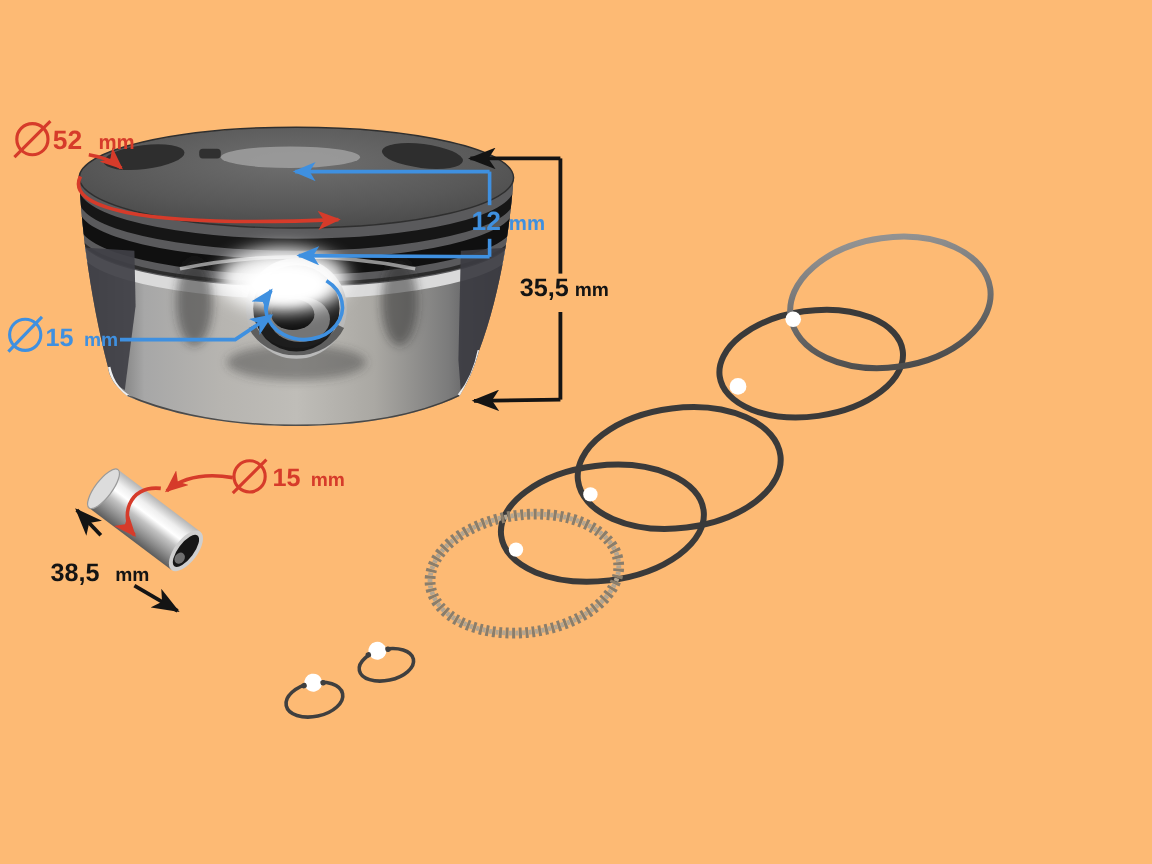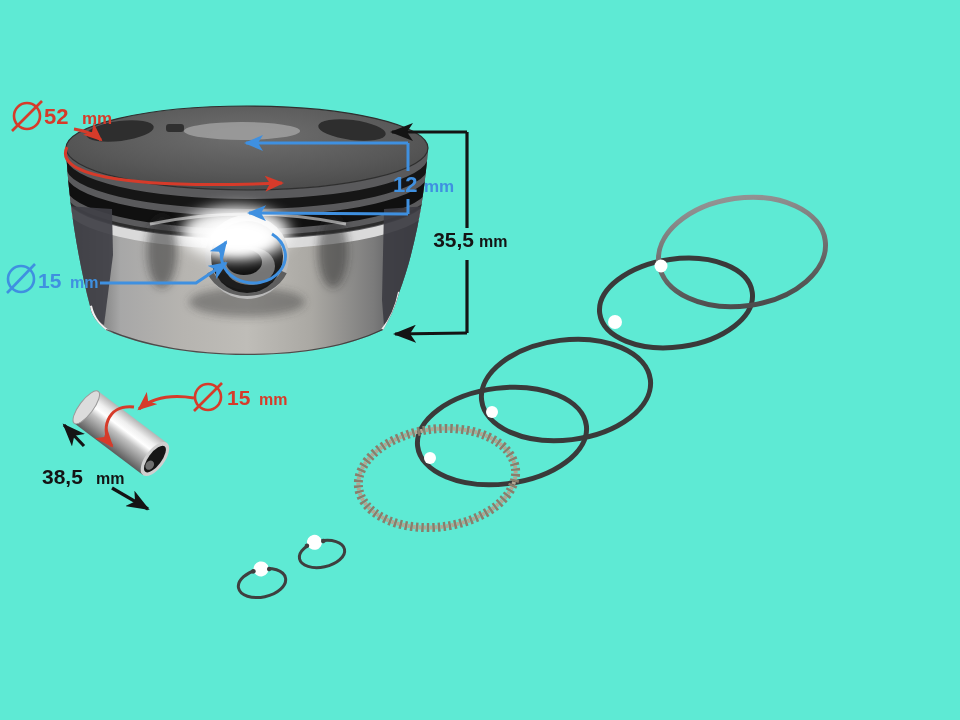--- a/index.html
+++ b/index.html
@@ -1,16 +1,16 @@
 <!DOCTYPE html>
 <html><head>
 <meta charset="utf-8">
 <style>
   html,body{margin:0;padding:0;background:#ffffff;}
-  .stage{width:960px;height:720px;position:relative;background:#5eead4;overflow:hidden;}
+  .stage{width:960px;height:720px;position:relative;background:#fdba74;overflow:hidden;}
   text{font-family:"Liberation Sans","DejaVu Sans",sans-serif;font-weight:bold;}
   .t-red{fill:#d63b2a;}
   .t-blue{fill:#3f90e0;}
   .t-black{fill:#141414;}
   .v{font-size:22px;}
   .u{font-size:17px;}
   .v2{font-size:21px;}
   .u2{font-size:16px;}
   .ln-red{stroke:#d63b2a;stroke-width:3;fill:none;}
   .ln-blue{stroke:#3f90e0;stroke-width:3;fill:none;}

